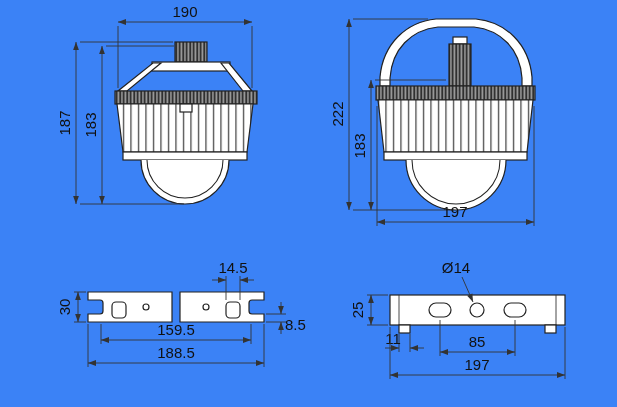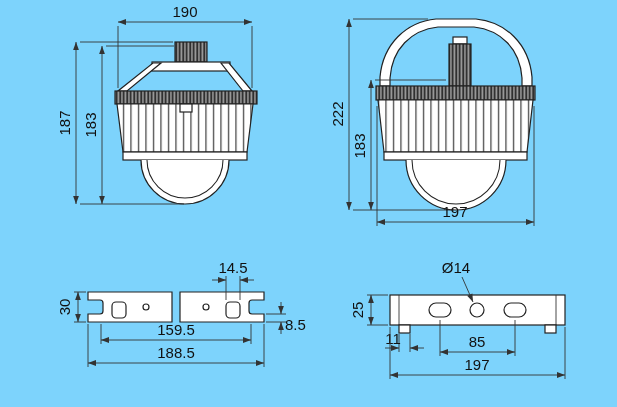--- a/index.html
+++ b/index.html
@@ -1,16 +1,16 @@
 <!DOCTYPE html>
 <html><head>
 <meta charset="utf-8">
 <style>
   html,body{margin:0;padding:0;background:#fff;}
-  .stage{width:617px;height:407px;background:#7dd3fc;overflow:hidden;}
+  .stage{width:617px;height:407px;background:#3b82f6;overflow:hidden;}
   svg{display:block;}
   .ol{fill:#ffffff;stroke:#222;stroke-width:1.2;}
   .cap{fill:url(#darkhatch);stroke:#222;stroke-width:1.2;}
   .fins{fill:url(#finhatch);stroke:#222;stroke-width:1.2;}
   .arc{fill:none;stroke:#222;stroke-width:1.05;}
   .dim{stroke:#333;stroke-width:0.9;fill:none;}
   .lbl{font-family:"Liberation Sans",sans-serif;font-size:15px;fill:#111;text-anchor:middle;}
   .lblL{text-anchor:start;}
 </style>
 </head>

